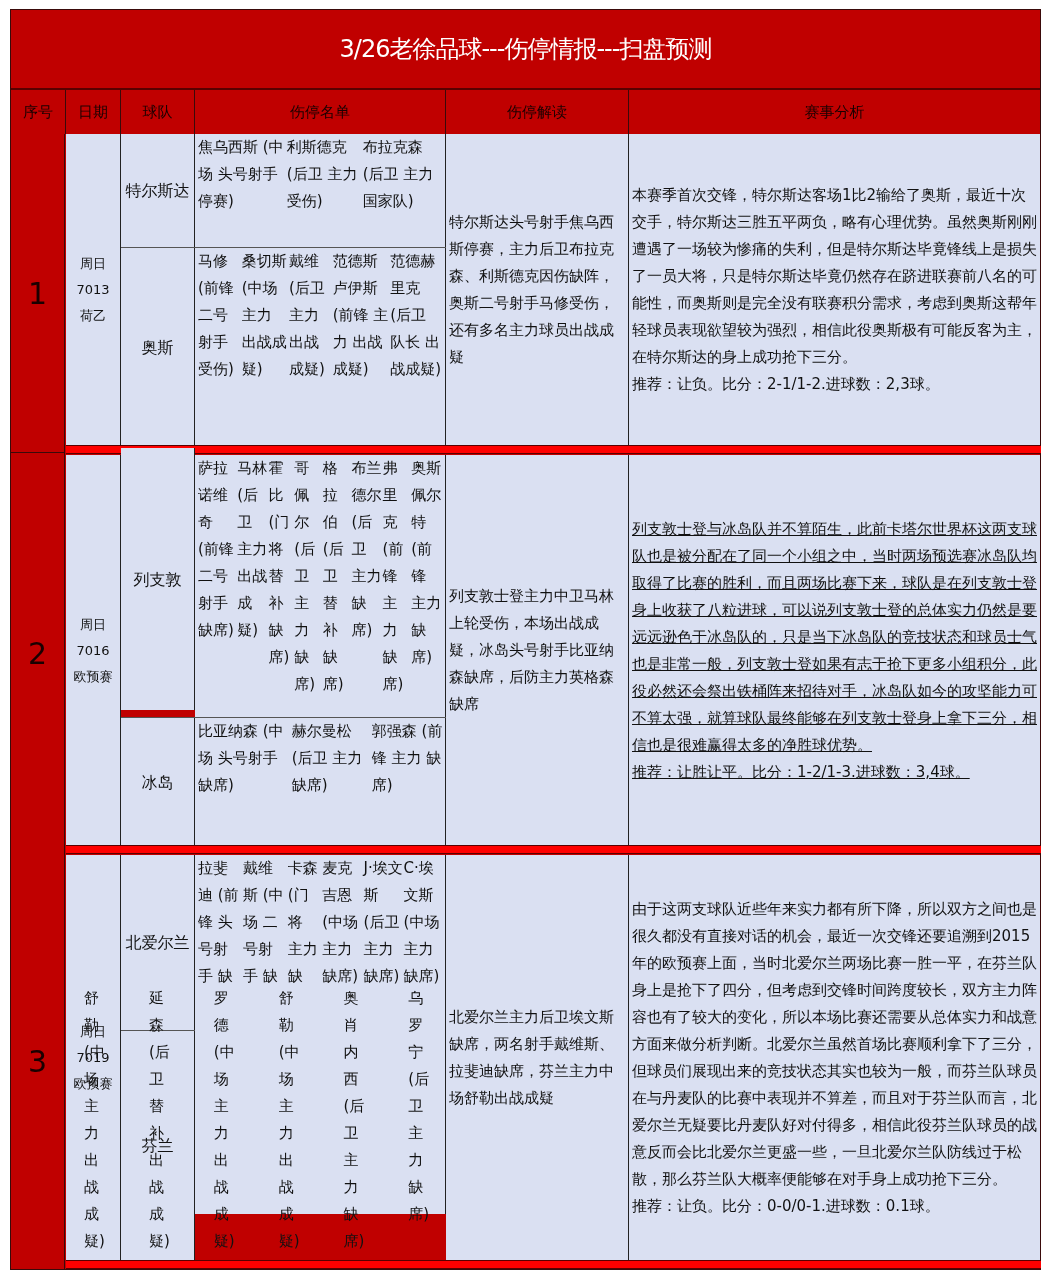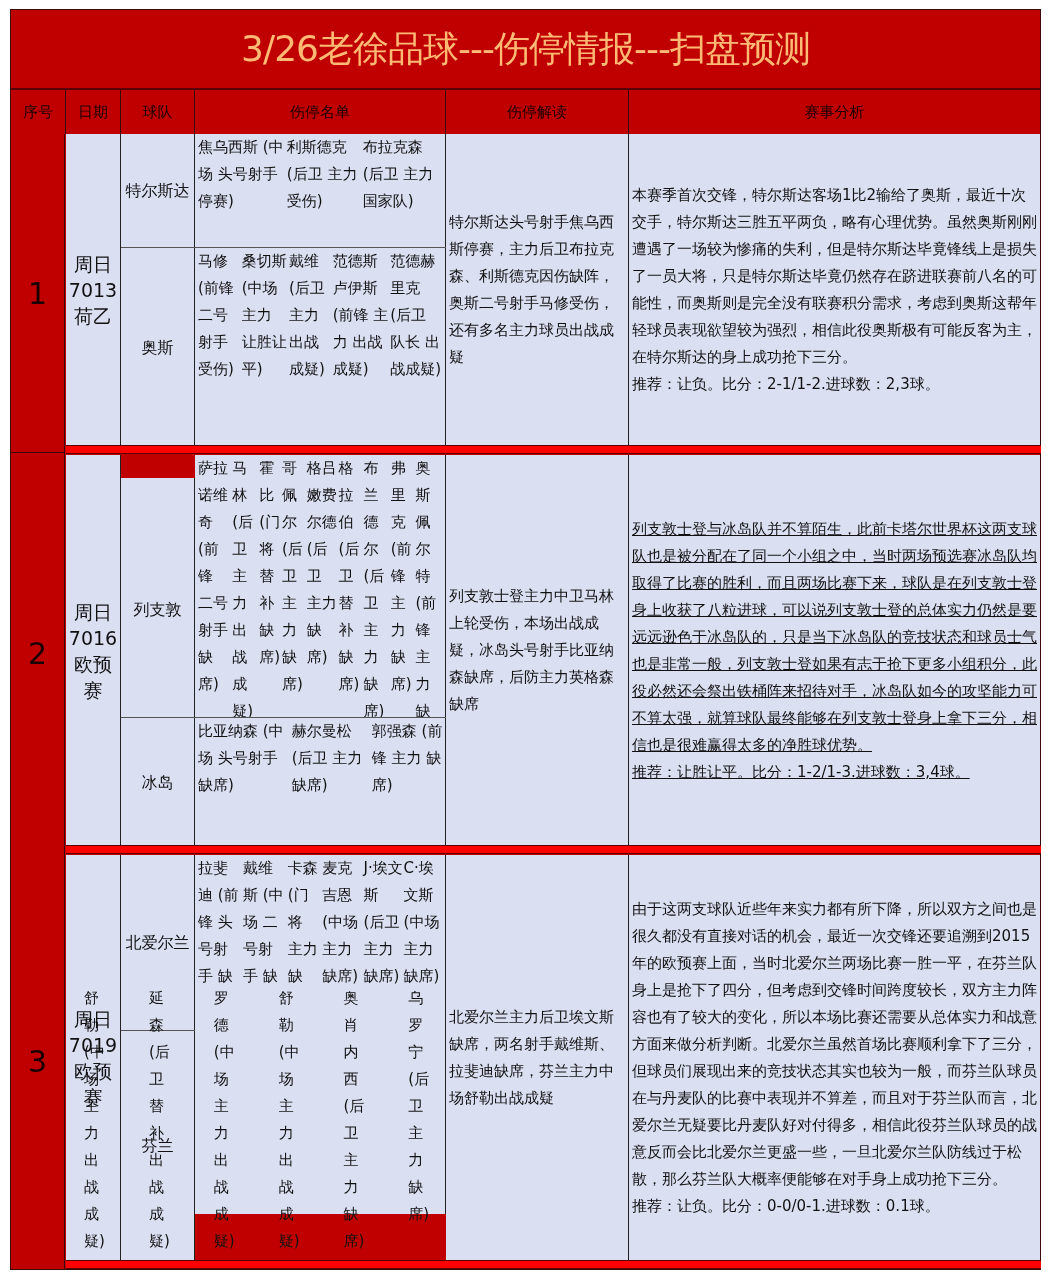--- a/index.html
+++ b/index.html
@@ -26,22 +26,22 @@
       box-sizing: border-box;
     }
     .title {
       position: absolute;
       left: 0; top: 0;
       width: 1029px;
       height: 80px;
       display: flex;
       align-items: center;
       justify-content: center;
-      font-size: 36px;
-      color: #fdba74;
+      font-size: 24px;
+      color: #ffffff;
       letter-spacing: -1px;
       border-bottom: 2px solid #5a0000;
       box-sizing: border-box;
     }
     .hdr {
       position: absolute;
       top: 80px;
       height: 44px;
       display: flex;
       align-items: center;
@@ -74,21 +74,21 @@
       font-size: 15px;
       line-height: 27px;
       color: #111;
     }
     .date-cell {
       display: flex;
       flex-direction: column;
       align-items: center;
       justify-content: center;
       text-align: center;
-      font-size: 19px;
+      font-size: 13px;
       line-height: 26px;
     }
     .team-cell {
       display: flex;
       align-items: center;
       justify-content: center;
       font-size: 16px;
     }
     .list-cell {
       display: flex;
@@ -144,47 +144,46 @@
   <div class="cell team-cell" style="left:110px;top:124px;width:74px;height:113px;">特尔斯达</div>
   <div class="cell list-cell" style="left:184px;top:124px;width:251px;height:113px;">
     <div class="item">焦乌西斯 (中场 头号射手 停赛)</div>
     <div class="item">利斯德克 (后卫 主力 受伤)</div>
     <div class="item">布拉克森 (后卫 主力 国家队)</div>
   </div>
   <div class="split" style="left:110px;top:237px;width:325px;"></div>
   <div class="cell team-cell" style="left:110px;top:238px;width:74px;height:198px;">奥斯</div>
   <div class="cell list-cell" style="left:184px;top:238px;width:251px;height:198px;white-space:normal;">
     <div class="item">马修 (前锋 二号射手 受伤)</div>
-    <div class="item">桑切斯 (中场 主力 让胜让平)</div>
+    <div class="item">桑切斯 (中场 主力 出战成疑)</div>
     <div class="item">戴维 (后卫 主力 出战成疑)</div>
     <div class="item" style="width:232px;">范德斯卢伊斯 (前锋 主力 出战成疑)</div>
     <div class="item">范德赫里克 (后卫 队长 出战成疑)</div>
   </div>
   <div class="cell interp-cell" style="left:435px;top:124px;width:183px;height:312px;">
     <div>特尔斯达头号射手焦乌西斯停赛，主力后卫布拉克森、利斯德克因伤缺阵，奥斯二号射手马修受伤，还有多名主力球员出战成疑</div>
   </div>
   <div class="cell analysis-cell" style="left:618px;top:124px;width:411px;height:312px;">
     <div>本赛季首次交锋，特尔斯达客场1比2输给了奥斯，最近十次交手，特尔斯达三胜五平两负，略有心理优势。虽然奥斯刚刚遭遇了一场较为惨痛的失利，但是特尔斯达毕竟锋线上是损失了一员大将，只是特尔斯达毕竟仍然存在跻进联赛前八名的可能性，而奥斯则是完全没有联赛积分需求，考虑到奥斯这帮年轻球员表现欲望较为强烈，相信此役奥斯极有可能反客为主，在特尔斯达的身上成功抢下三分。</div>
     <div>推荐：让负。比分：2-1/1-2.进球数：2,3球。</div>
   </div>
   <div class="sep" style="top:435px;"></div>
 
   <div class="num-col" style="top:443px;height:401px;">2</div>
   <div class="cell date-cell" style="left:55px;top:445px;width:55px;height:391px;">
     <span>周日</span>
     <span>7016</span>
     <span>欧预赛</span>
   </div>
-  <div class="cell team-cell" style="left:110px;top:468px;width:74px;height:262px;font-family:Liberation Serif, serif;">列支敦</div>
+  <div class="cell team-cell" style="left:110px;top:438px;width:74px;height:262px;font-family:Liberation Serif, serif;">列支敦</div>
   <div class="cell list-cell" style="left:184px;top:445px;width:251px;height:262px;">
     <div class="item">萨拉诺维奇 (前锋 二号射手 缺席)</div>
     <div class="item">马林 (后卫 主力 出战成疑)</div>
     <div class="item">霍比 (门将 替补 缺席)</div>
     <div class="item">哥佩尔 (后卫 主力 缺席)</div>
-    <div class="item">格吕嫩费尔德 (后卫 主力 缺席)</div>
     <div class="item">格拉伯 (后卫 替补 缺席)</div>
     <div class="item">布兰德尔 (后卫 主力 缺席)</div>
     <div class="item">弗里克 (前锋 主力 缺席)</div>
     <div class="item">奥斯佩尔特 (前锋 主力 缺席)</div>
   </div>
   <div class="split" style="left:110px;top:707px;width:325px;"></div>
   <div class="cell team-cell" style="left:110px;top:708px;width:74px;height:128px;">冰岛</div>
   <div class="cell list-cell" style="left:184px;top:708px;width:251px;height:128px;">
     <div class="item">比亚纳森 (中场 头号射手 缺席)</div>
     <div class="item">赫尔曼松 (后卫 主力 缺席)</div>

